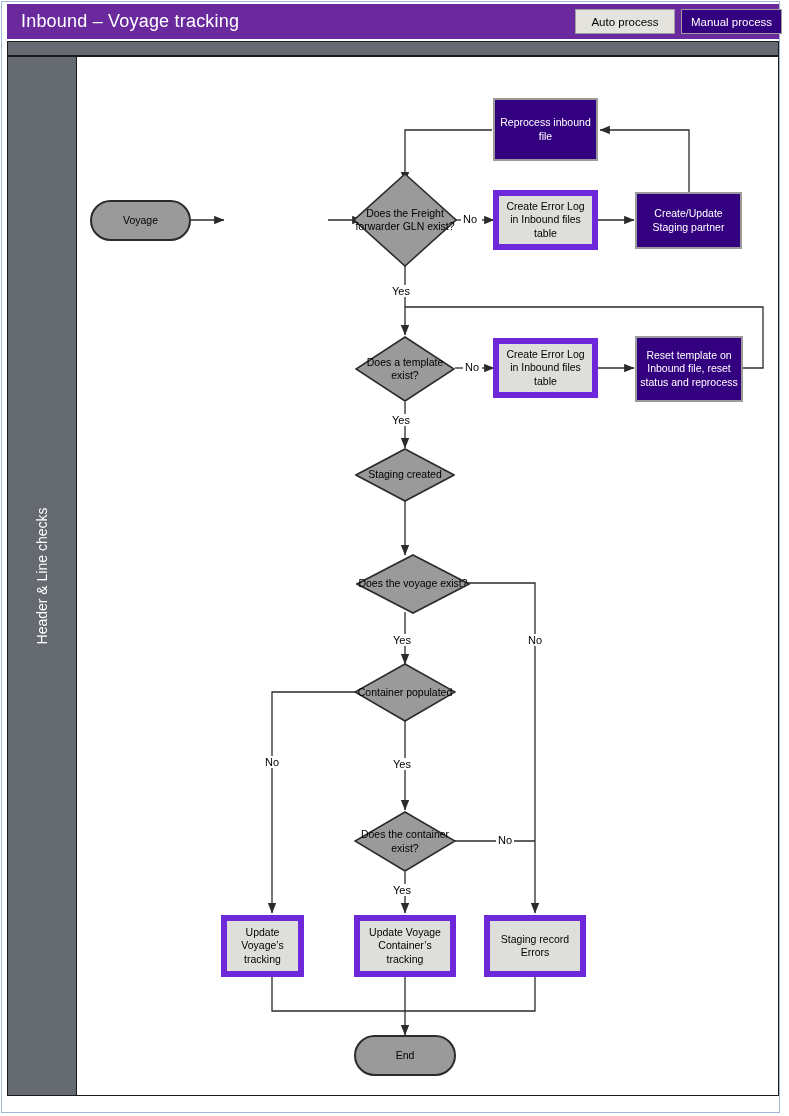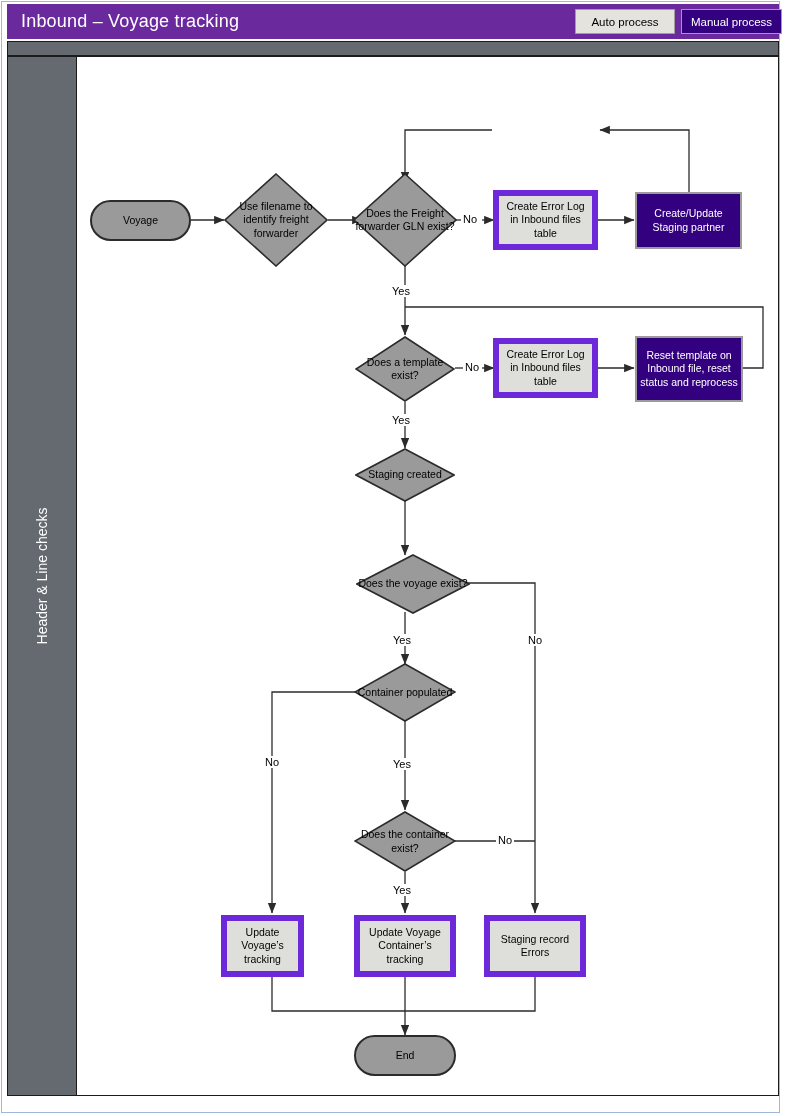--- a/index.html
+++ b/index.html
@@ -188,38 +188,33 @@
       <path d="M535,977 L535,1011 L405,1011"></path>
 
       <path d="M405,977 L405,1035" marker-end="url(#ah)"></path>
     </g>
   </svg>
 
   <div class="node pill" style="left:90px;top:200px;width:101px;height:41px;">
     <span class="lbl">Voyage</span>
   </div>
 
-  <div class="diamond-wrap" style="left:224px;top:173px;width:104px;height:94px;">
-    <svg width="104" height="94">
-        <polygon points="52,1 103,47 52,93 1,47" fill="#9a9a9a" stroke="#2b2b2b" stroke-width="1.6"></polygon>
-      </svg>
-    <div class="dlbl">
-        <span>Use filename to identify freight forwarder</span>
-      </div>
-  </div>
 
   <div class="diamond-wrap" style="left:353px;top:173px;width:104px;height:94px;">
     <svg width="104" height="94">
         <polygon points="52,1 103,47 52,93 1,47" fill="#9a9a9a" stroke="#2b2b2b" stroke-width="1.6"></polygon>
       </svg>
     <div class="dlbl">
         <span>Does the Freight forwarder GLN exist?</span>
       </div>
   </div>
 
+  <div class="node proc-purple" style="left:493px;top:98px;width:105px;height:63px;">
+    <span class="lbl">Reprocess inbound file</span>
+  </div>
 
   <div class="node proc" style="left:493px;top:190px;width:105px;height:60px;">
     <span class="lbl">Create Error Log in Inbound files table</span>
   </div>
 
   <div class="node proc-purple" style="left:635px;top:192px;width:107px;height:57px;">
     <span class="lbl">Create/Update Staging partner</span>
   </div>
 
   <div class="diamond-wrap" style="left:355px;top:336px;width:100px;height:66px;">

